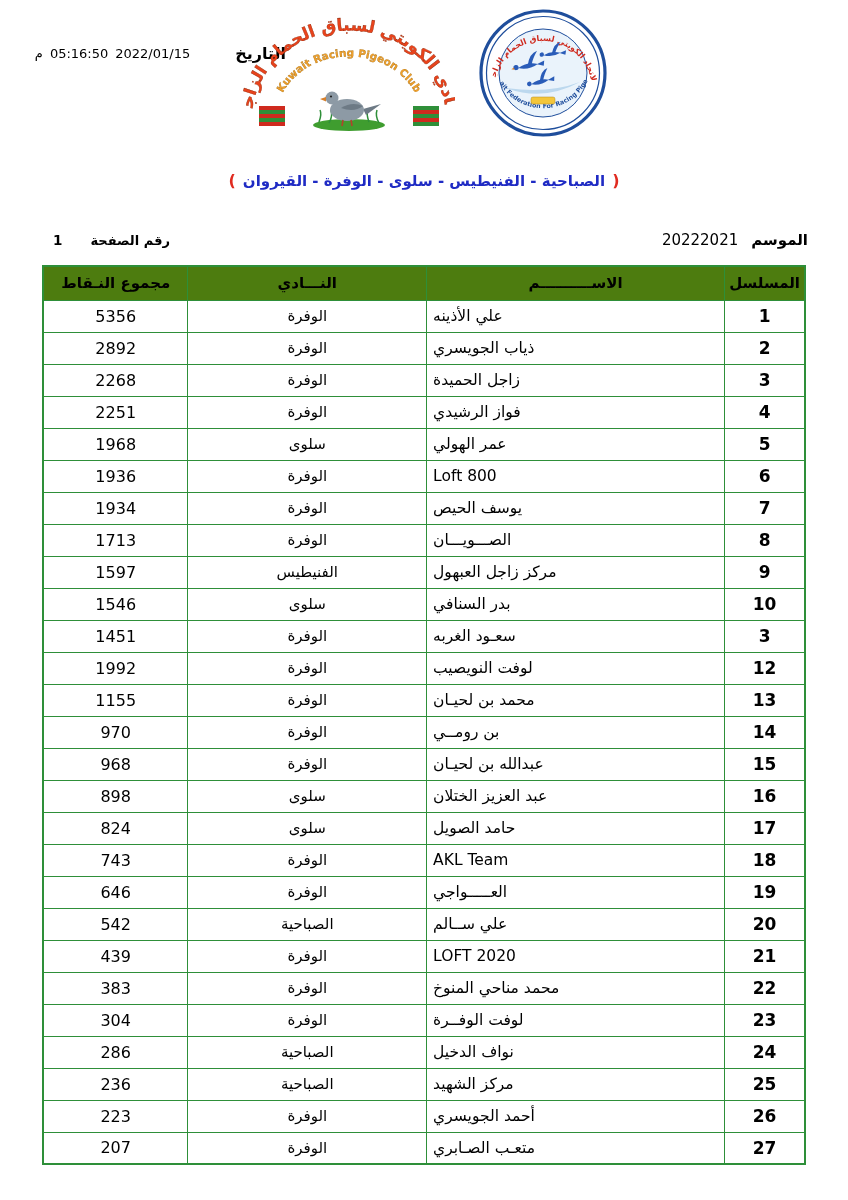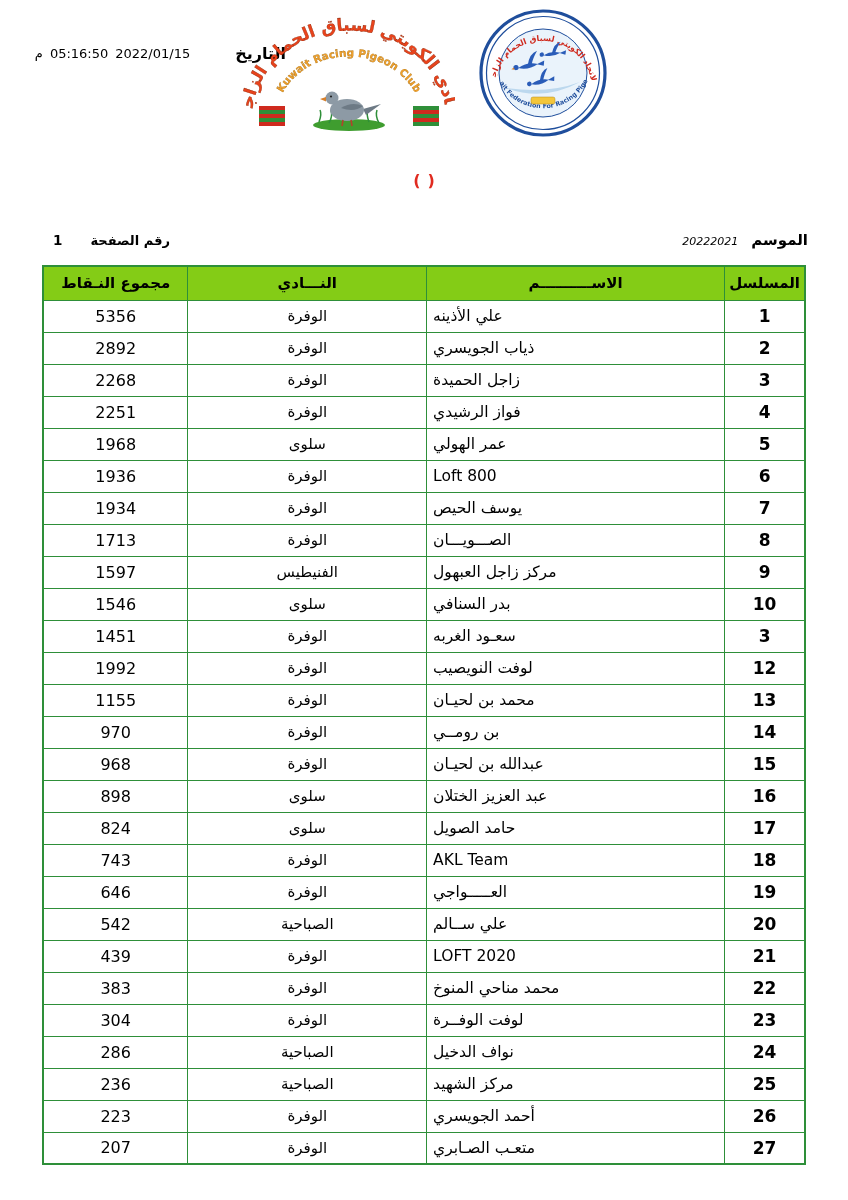--- a/index.html
+++ b/index.html
@@ -20,29 +20,29 @@
   .title-red { position:absolute; top:140px; left:0; width:848px; text-align:center; color:#e02b20; font-weight:bold; font-size:17px; }
   .stations-row { position:absolute; top:171px; left:0; width:848px; display:flex; justify-content:center; align-items:center; gap:7px; font-weight:bold; font-size:15px; }
   .paren { color:#e02b20; font-size:16px; }
   .stations-text { color:#1f2bc4; direction:rtl; unicode-bidi:embed; }
   .main-title { position:absolute; top:204px; left:0; width:848px; text-align:center; font-weight:bold; font-size:19px; color:#000; }
 
   
   .season-row { position:absolute; top:231px; left:42px; width:766px; display:flex; direction:rtl; justify-content:space-between; align-items:baseline; }
   .season-group, .pagenum-group { display:flex; direction:rtl; align-items:baseline; }
   .season-label { font-weight:bold; font-size:15px; margin-left:13px; }
-  .season-value { font-size:11px;font-style:italic; }
+  .season-value { font-size:15px; }
   .pagenum-group { margin-left:11px; }
   .page-label { font-weight:bold; font-size:13px; margin-left:28px; }
   .page-number { font-weight:bold; font-size:13.5px; }
 
   
   .results { position:absolute; top:265px; left:42px; width:764px; border-collapse:collapse; direction:rtl; border:2.5px solid #2e8f39; }
   .results th, .results td { border:1.5px solid #2e8f39; }
-  .results th { background:#84cc16; font-weight:bold; font-size:15px; height:34px; text-align:center; padding:0 4px; }
+  .results th { background:#4d7c0f; font-weight:bold; font-size:15px; height:34px; text-align:center; padding:0 4px; }
   .results td { height:32px; background:#fff; font-size:15.5px; padding:0 6px; }
   td.c-serial { text-align:center; font-weight:bold; font-size:17px; padding:0 2px; }
   td.c-name   { text-align:left; }
   td.c-club   { text-align:center; font-size:15px; }
   td.c-points { text-align:center; font-size:16px; }
 </style>
 </head>
 <body>
 
 <div class="page">
@@ -129,20 +129,21 @@
       <path d="M -10 0 Q 0 -4.5 10 0 Q 0 4.5 -10 0 Z" fill="#2a5cb8"></path>
       <circle cx="-12" cy="-1" r="2.6" fill="#2a5cb8"></circle>
       <path d="M 0 -1 Q 4 -12 12 -13 Q 6 -6 4 -1 Z" fill="#2a5cb8"></path>
       <path d="M 9 0 L 17 -2 L 15.5 3 Z" fill="#2a5cb8"></path>
     </g>
     <rect x="53" y="89" width="24" height="7" rx="2" fill="#f4c63a" stroke="#b58a1c" stroke-width="0.5"></rect>
   </svg>
 
   <div class="stations-row">
     <span class="paren">(</span>
+    <span class="stations-text">الصباحية - الفنيطيس - سلوى - الوفرة - القيروان</span>
     <span class="paren">)</span>
   </div>
 
   <div class="season-row">
     <div class="season-group">
       <span class="season-label">الموسم</span>
       <span class="season-value">20222021</span>
     </div>
     <div class="pagenum-group">
       <span class="page-label">رقم الصفحة</span>

